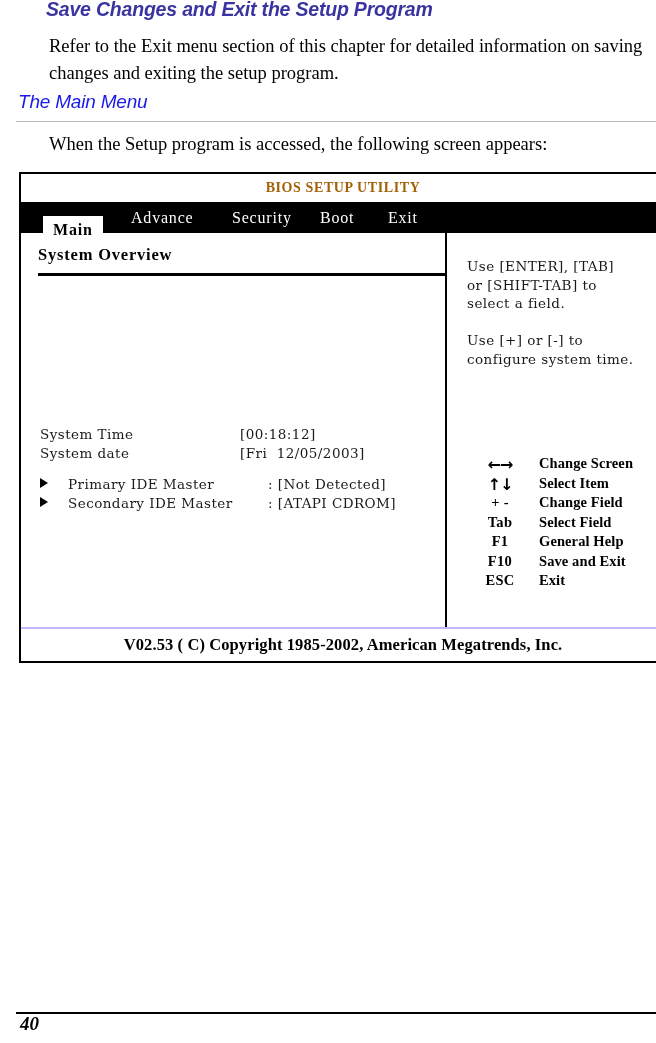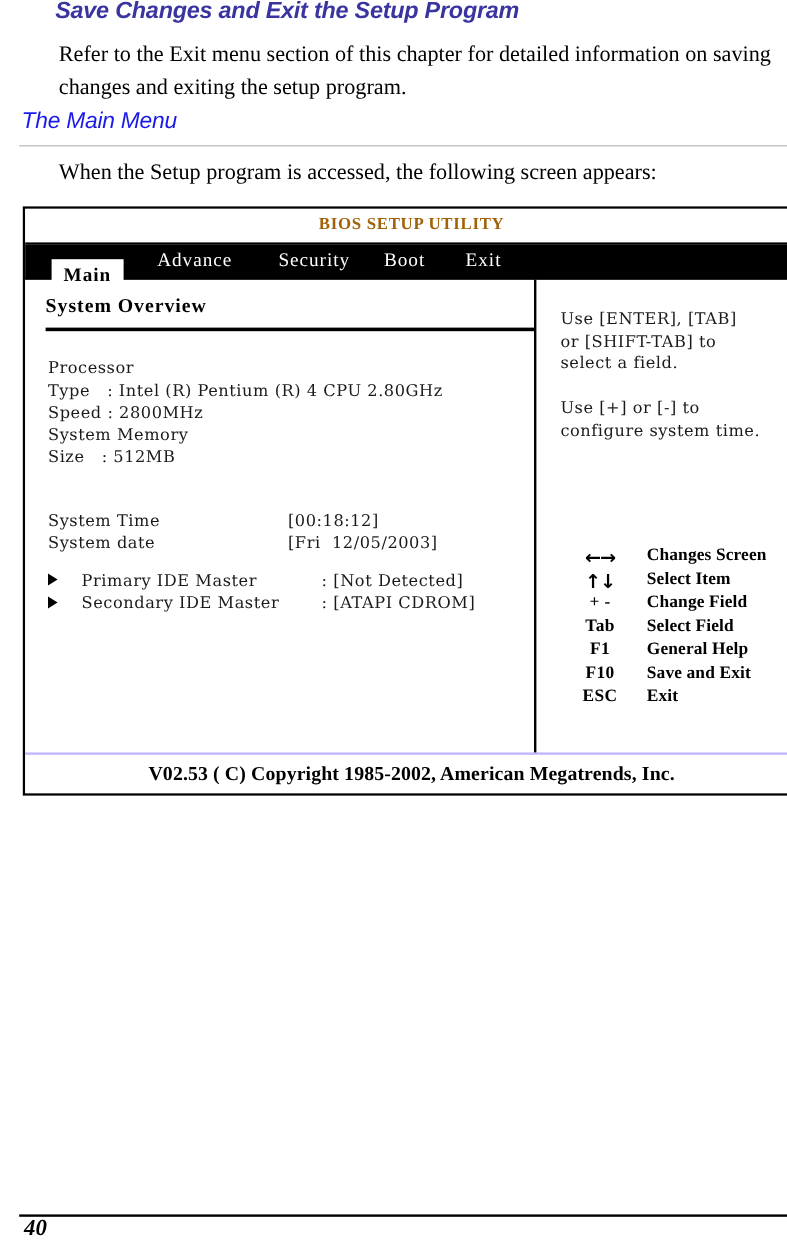--- a/index.html
+++ b/index.html
@@ -310,25 +310,20 @@
       <div class="tab" style="left:361px;">Exit</div>
     </div>
 
     <div class="bios-body">
 
       <div class="bios-left">
 
         <div class="overview-head">System Overview</div>
         <div class="overview-rule"></div>
 
-        <div class="proc-block mono">Processor
-Type   : Intel (R) Pentium (R) 4 CPU 2.80GHz
-Speed : 2800MHz
-System Memory
-Size   : 512MB</div>
 
         <div class="time-block">
           <div class="time-row">
             <span class="lbl mono">System Time</span>
             <span class="val mono">[00:18:12]</span>
           </div>
           <div class="time-row">
             <span class="lbl mono">System date</span>
             <span class="val mono">[Fri  12/05/2003]</span>
           </div>
@@ -354,21 +349,21 @@
         <div class="help-text mono">Use [ENTER], [TAB]
 or [SHIFT-TAB] to
 select a field.
 
 Use [+] or [-] to
 configure system time.</div>
 
         <div class="keylegend">
           <div class="kl-row">
             <span class="k sym">←→</span>
-            <span class="d">Changes Screen</span>
+            <span class="d">Change Screen</span>
           </div>
           <div class="kl-row">
             <span class="k sym">↑↓</span>
             <span class="d">Select Item</span>
           </div>
           <div class="kl-row">
             <span class="k">+ -</span>
             <span class="d">Change Field</span>
           </div>
           <div class="kl-row">

